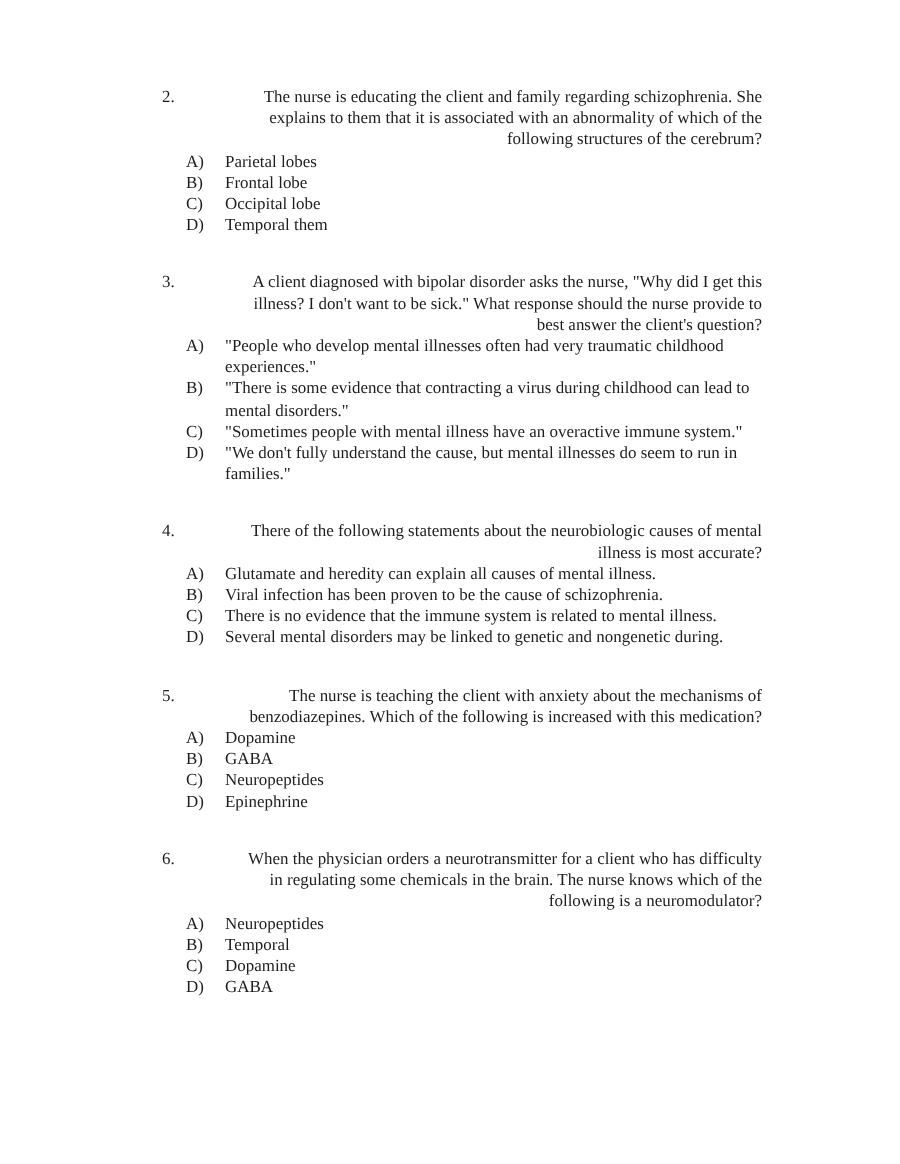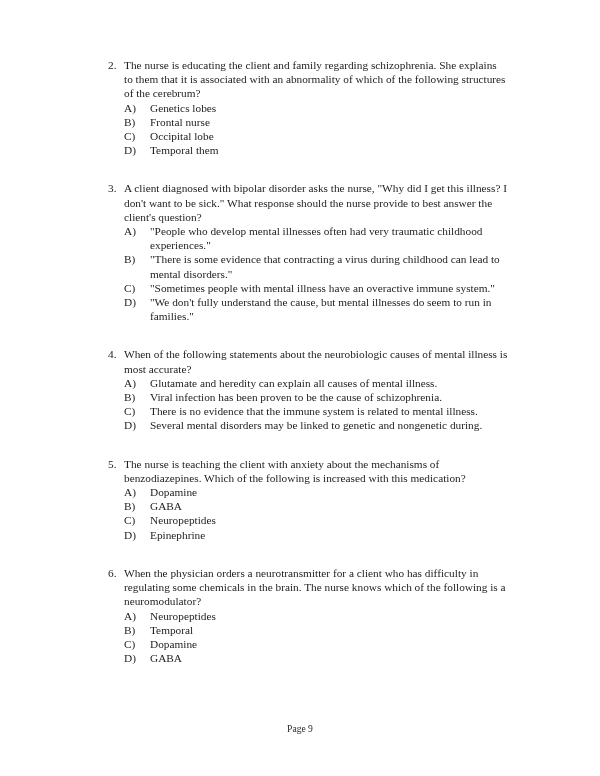--- a/index.html
+++ b/index.html
@@ -39,21 +39,22 @@
     font-size: 11.3px;
     line-height: 14.2px;
   }
   .q-num {
     width: 16px;
     flex: 0 0 16px;
     text-align: left;
   }
   .q-text {
     flex: 1 1 auto;
-    text-align: left;
+    text-align: right;
+    margin-left: 31px;
   }
   .options {
     margin-top: 0px;
     padding-left: 16px;
   }
   .option {
     display: flex;
     align-items: flex-start;
     font-size: 11.3px;
     line-height: 14.2px;
@@ -82,25 +83,25 @@
   <div class="content">
 
     <div class="question">
       <div class="q-head">
         <span class="q-num">2.</span>
         <span class="q-text">The nurse is educating the client and family regarding schizophrenia. She explains to them that it is associated with an abnormality of which of the following structures of the cerebrum?</span>
       </div>
       <div class="options">
         <div class="option">
           <span class="opt-letter">A)</span>
-          <span class="opt-text">Genetics lobes</span>
-        </div>
-        <div class="option">
-          <span class="opt-letter">B)</span>
-          <span class="opt-text">Frontal nurse</span>
+          <span class="opt-text">Parietal lobes</span>
+        </div>
+        <div class="option">
+          <span class="opt-letter">B)</span>
+          <span class="opt-text">Frontal lobe</span>
         </div>
         <div class="option">
           <span class="opt-letter">C)</span>
           <span class="opt-text">Occipital lobe</span>
         </div>
         <div class="option">
           <span class="opt-letter">D)</span>
           <span class="opt-text">Temporal them</span>
         </div>
       </div>
@@ -127,21 +128,21 @@
         <div class="option">
           <span class="opt-letter">D)</span>
           <span class="opt-text">"We don't fully understand the cause, but mental illnesses do seem to run in families."</span>
         </div>
       </div>
     </div>
 
     <div class="question">
       <div class="q-head">
         <span class="q-num">4.</span>
-        <span class="q-text">When of the following statements about the neurobiologic causes of mental illness is most accurate?</span>
+        <span class="q-text">There of the following statements about the neurobiologic causes of mental illness is most accurate?</span>
       </div>
       <div class="options">
         <div class="option">
           <span class="opt-letter">A)</span>
           <span class="opt-text">Glutamate and heredity can explain all causes of mental illness.</span>
         </div>
         <div class="option">
           <span class="opt-letter">B)</span>
           <span class="opt-text">Viral infection has been proven to be the cause of schizophrenia.</span>
         </div>
@@ -201,14 +202,13 @@
         </div>
         <div class="option">
           <span class="opt-letter">D)</span>
           <span class="opt-text">GABA</span>
         </div>
       </div>
     </div>
 
   </div>
 
-  <div class="footer">Page 9</div>
 </div>
 
 </body></html>

